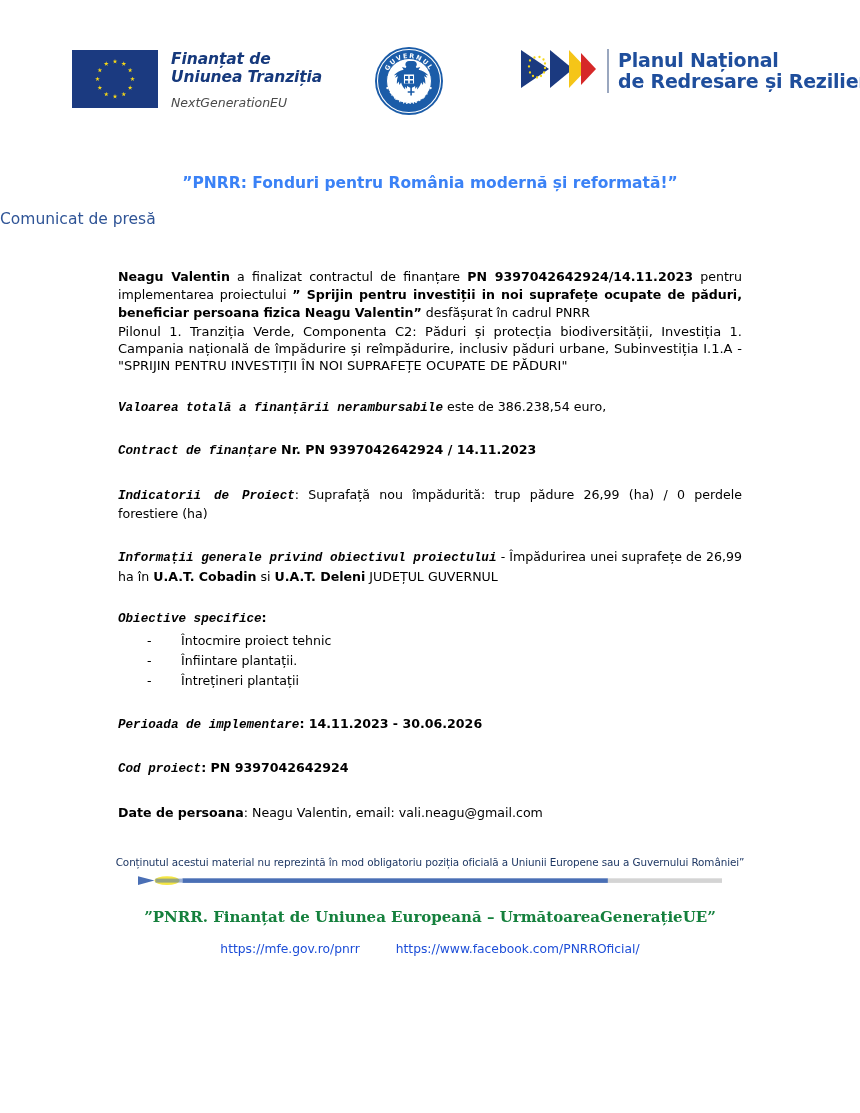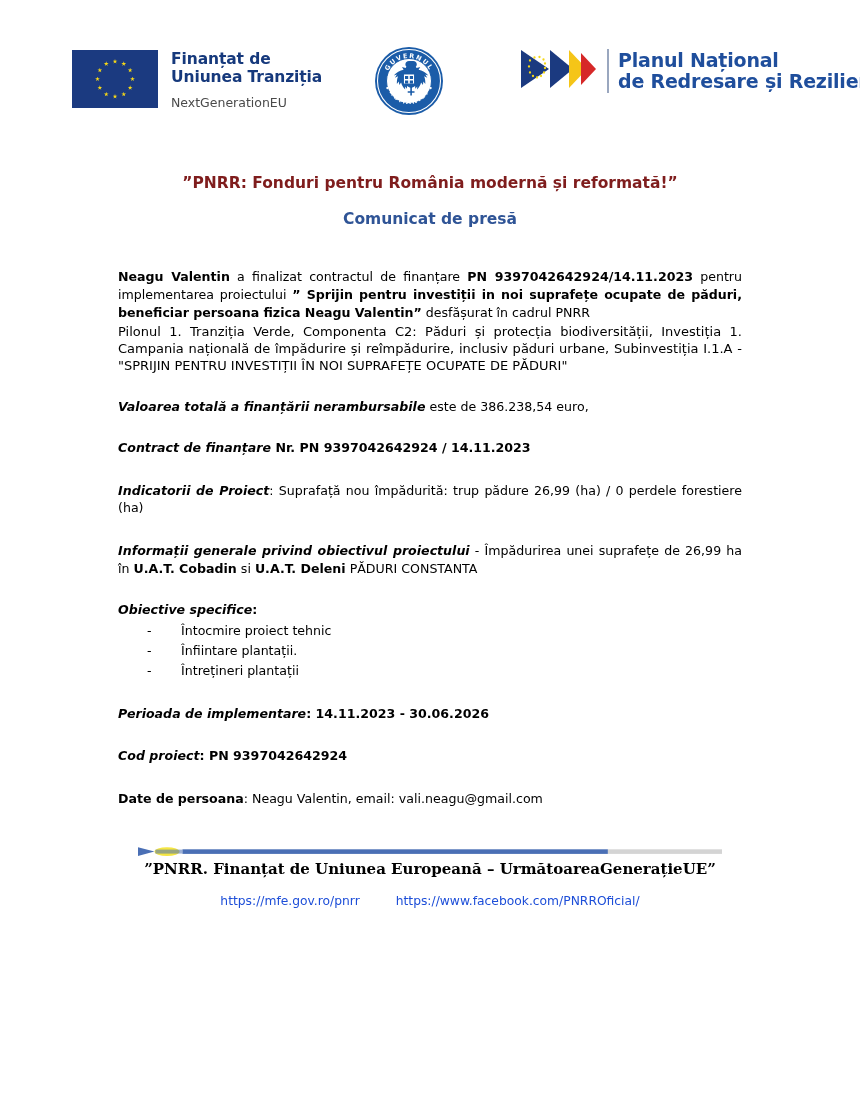--- a/index.html
+++ b/index.html
@@ -41,20 +41,21 @@
     position: absolute;
     width: 5px;
     height: 5px;
     background: #f5d717;
     clip-path: polygon(50% 0%, 61% 35%, 98% 35%, 68% 57%, 79% 91%, 50% 70%, 21% 91%, 32% 57%, 2% 35%, 39% 35%);
   }
   .eu-text {
     margin-left: 13px;
     line-height: 1.16;
     padding-top: 1px;
+    font-style: italic;
   }
   .eu-line1, .eu-line2 {
     font-size: 15.5px;
     font-weight: bold;
     color: #16397c;
     white-space: nowrap;
     letter-spacing: -0.1px;
   }
   .eu-line3 {
     font-size: 12.5px;
@@ -95,40 +96,39 @@
     color: #1f4e9c;
     white-space: nowrap;
     letter-spacing: -0.2px;
   }
 
   
   .doc-title {
     text-align: center;
     font-size: 15.5px;
     font-weight: bold;
-    color: #7f1d1d;
+    color: #3b82f6;
     margin-top: 26px;
   }
   .doc-subtitle {
-    text-align: center;
     font-size: 15.5px;
-    font-weight: bold;
+    font-weight: normal;
     color: #2f5496;
     margin-top: 18px;
   }
 
   
   .body-wrap {
     margin: 40px 118px 16px 118px;
     font-size: 12.6px;
     line-height: 1.42;
   }
   .para { text-align: justify; }
   .b { font-weight: bold; }
-  .bi { font-weight: bold; font-style: italic; }
+  .bi { font-weight: bold; font-style: italic; font-family: Liberation Mono, monospace; }
 
   .para-intro { text-align: justify; }
   .para-pilon {
     text-align: justify;
     margin-top: 1px;
     font-size: 13px;
     line-height: 1.34;
   }
   .gap-22 { margin-top: 23px; }
   .gap-24 { margin-top: 25px; }
@@ -168,22 +168,22 @@
   }
   .bar-inner {
     position: relative;
     height: 11px;
   }
   .footer-slogan {
     text-align: center;
     font-family: "DejaVu Serif", serif;
     font-size: 15px;
     font-weight: bold;
-    color: #000000;
-    margin-top: 7px;
+    color: #15803d;
+    margin-top: 26px;
   }
   .links-row {
     display: flex;
     justify-content: center;
     margin-top: 16px;
     font-size: 12.3px;
     color: #1d4ed8;
   }
   .link-a { margin-right: 36px; }
 </style>
@@ -284,21 +284,21 @@
   <div class="para para-intro"><span class="b">Neagu Valentin</span><span> a finalizat contractul de finanțare </span><span class="b">PN 9397042642924/14.11.2023</span><span> pentru implementarea proiectului </span><span class="b">” Sprijin pentru investiții in noi suprafețe ocupate de păduri, beneficiar persoana fizica Neagu Valentin”</span><span>  desfășurat în cadrul PNRR</span></div>
 
   <div class="para-pilon">Pilonul 1. Tranziția Verde, Componenta C2: Păduri și protecția biodiversității, Investiția 1. Campania națională de împădurire și reîmpădurire, inclusiv păduri urbane, Subinvestiția I.1.A - "SPRIJIN PENTRU INVESTIȚII ÎN NOI SUPRAFEȚE OCUPATE DE PĂDURI"</div>
 
   <div class="para gap-22"><span class="bi">Valoarea totală a finanțării nerambursabile</span><span> este de  386.238,54 euro,</span></div>
 
   <div class="para gap-22"><span class="bi">Contract de finanțare</span><span class="b"> Nr. PN 9397042642924 / 14.11.2023</span></div>
 
   <div class="para gap-24"><span class="bi">Indicatorii de Proiect</span><span>: Suprafață nou împădurită: trup pădure 26,99 (ha) / 0 perdele forestiere (ha)</span></div>
 
-  <div class="para gap-24"><span class="bi">Informații generale privind obiectivul proiectului</span><span> - Împădurirea unei suprafețe de 26,99 ha în </span><span class="b">U.A.T. Cobadin</span><span> si </span><span class="b">U.A.T. Deleni</span><span> PĂDURI CONSTANTA</span></div>
+  <div class="para gap-24"><span class="bi">Informații generale privind obiectivul proiectului</span><span> - Împădurirea unei suprafețe de 26,99 ha în </span><span class="b">U.A.T. Cobadin</span><span> si </span><span class="b">U.A.T. Deleni</span><span> JUDEȚUL GUVERNUL</span></div>
 
   <div class="gap-22">
     <div><span class="bi">Obiective specifice</span><span class="b">:</span></div>
     <ul class="obj-list">
       <li class="obj-item">
         <span class="obj-dash">-</span>
         <span class="obj-text">Întocmire proiect tehnic</span>
       </li>
       <li class="obj-item">
         <span class="obj-dash">-</span>
@@ -312,20 +312,21 @@
   </div>
 
   <div class="para gap-24"><span class="bi">Perioada de implementare</span><span class="b">: 14.11.2023 - 30.06.2026</span></div>
 
   <div class="para gap-24"><span class="bi">Cod proiect</span><span class="b">: PN 9397042642924</span></div>
 
   <div class="para gap-24"><span class="b">Date de persoana</span><span>: Neagu Valentin, email: vali.neagu@gmail.com</span></div>
 </div>
 
 <div class="footer-wrap">
+  <div class="disclaimer">Conținutul acestui material nu reprezintă în mod obligatoriu poziția oficială a Uniunii Europene sau a Guvernului României”</div>
 
   <div class="bar-row">
     <div class="bar-inner">
       <svg width="100%" height="11" viewBox="0 0 604 11" preserveAspectRatio="none">
         <rect x="46" y="3.3" width="440" height="4.6" fill="#4a6fb5"></rect>
         <rect x="486" y="3.3" width="118" height="4.6" fill="#d4d4d4"></rect>
         <path d="M0 1.2 L17 5.6 L0 10 Z" fill="#4a6fb5"></path>
         <ellipse cx="30" cy="5.6" rx="13" ry="4.3" fill="#f5e642"></ellipse>
         <rect x="18" y="3.6" width="28" height="4" fill="#4a6fb5" opacity="0.55"></rect>
       </svg>

